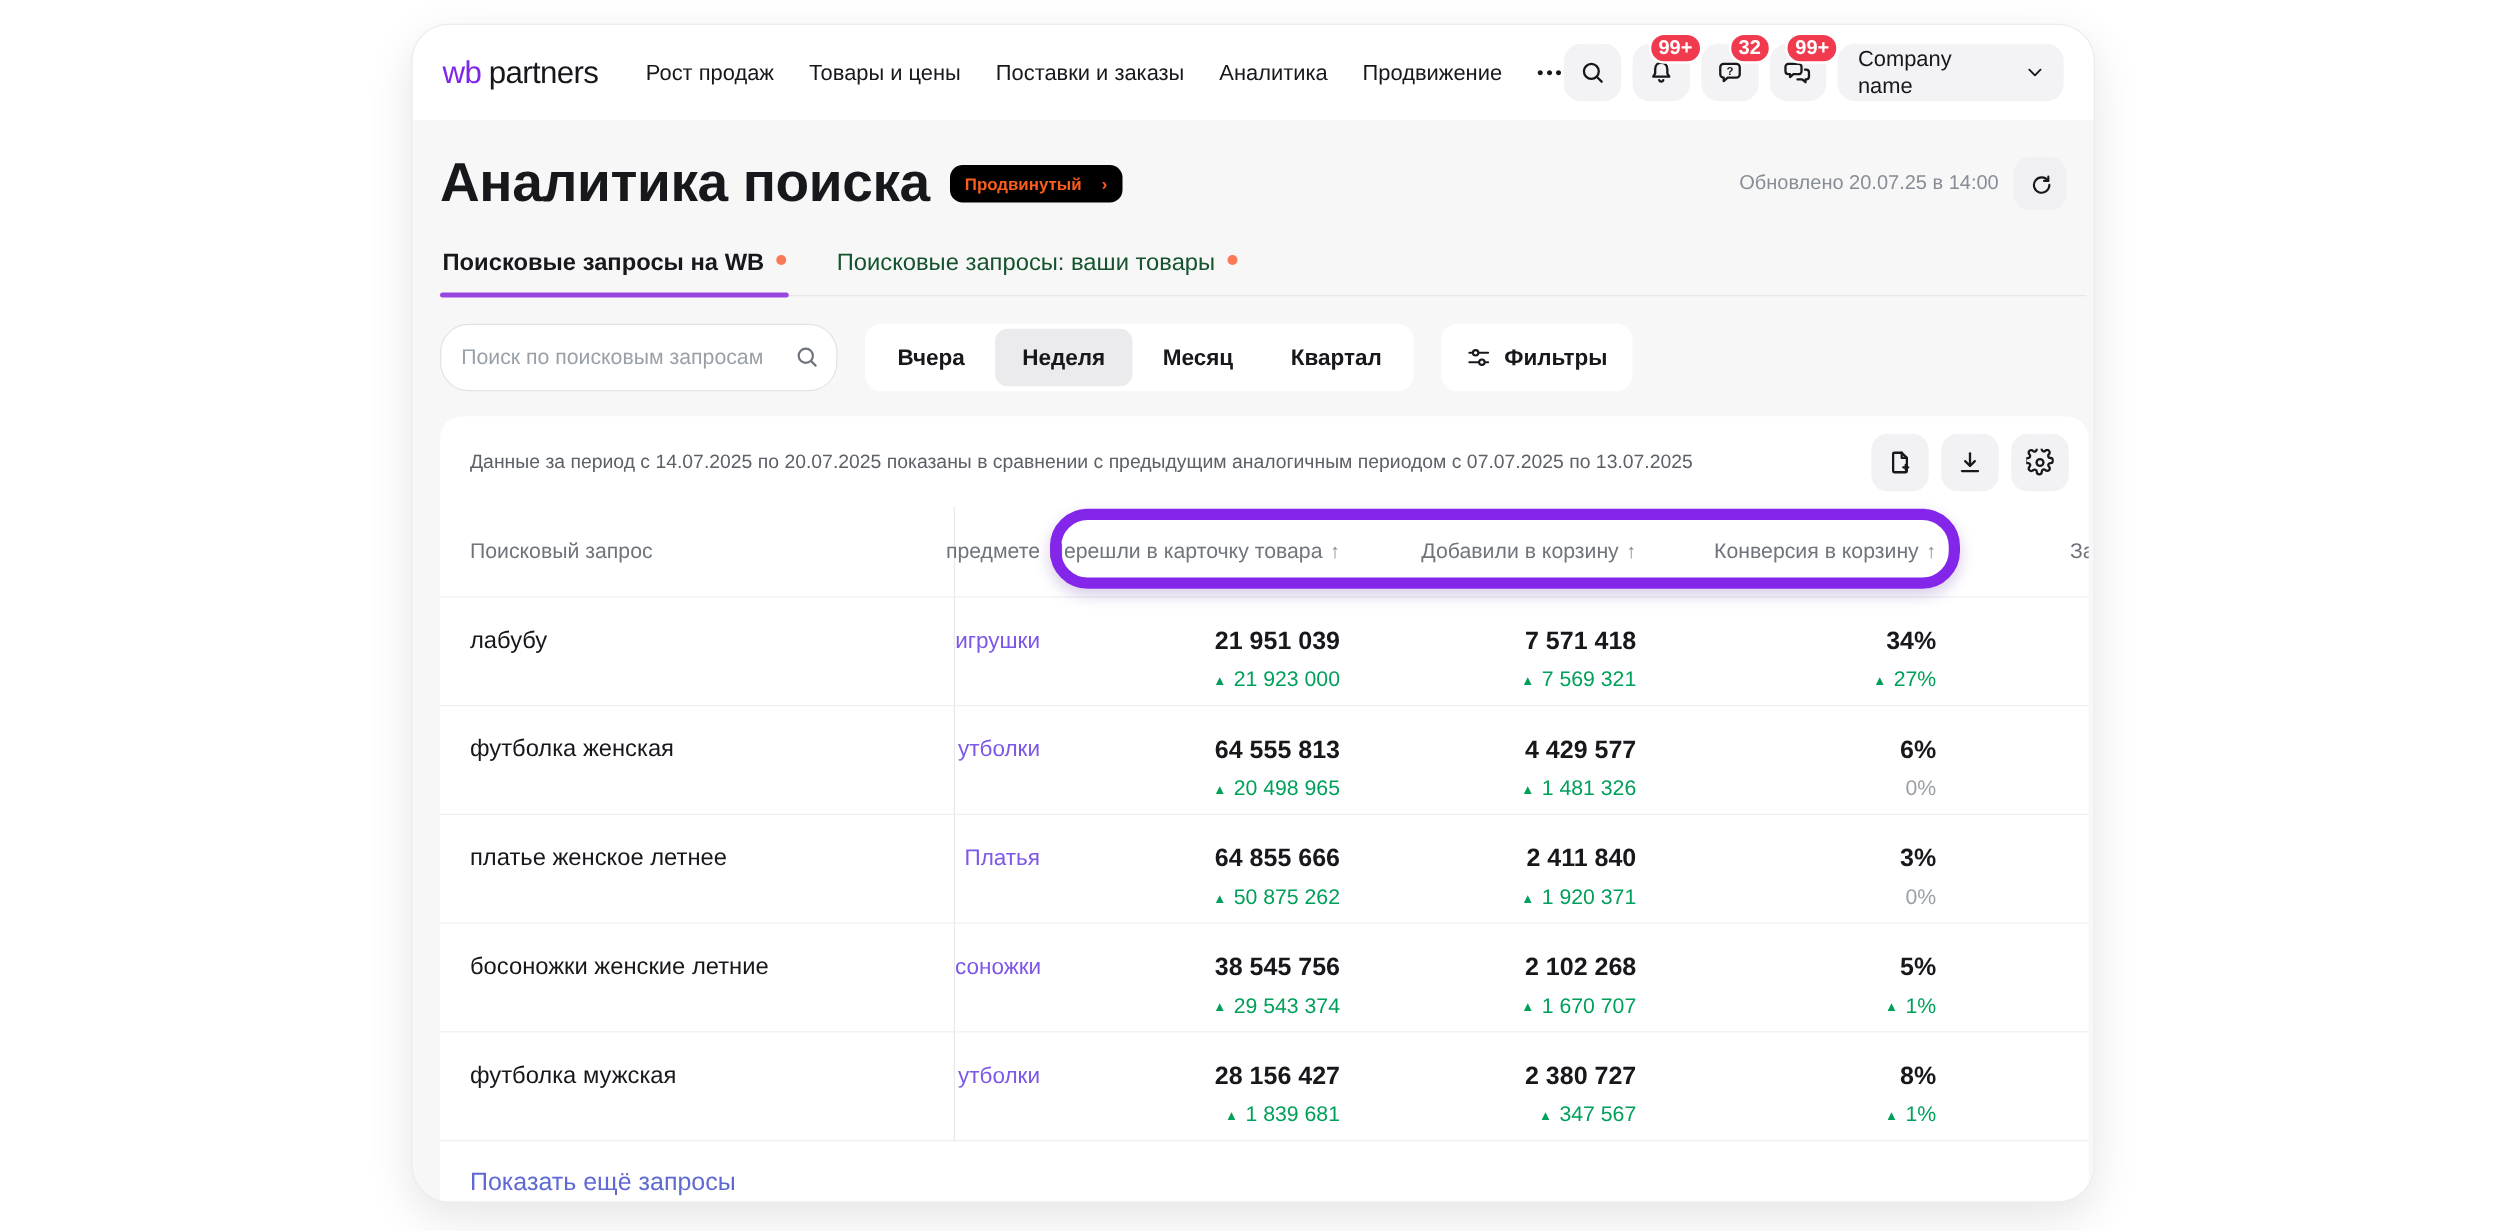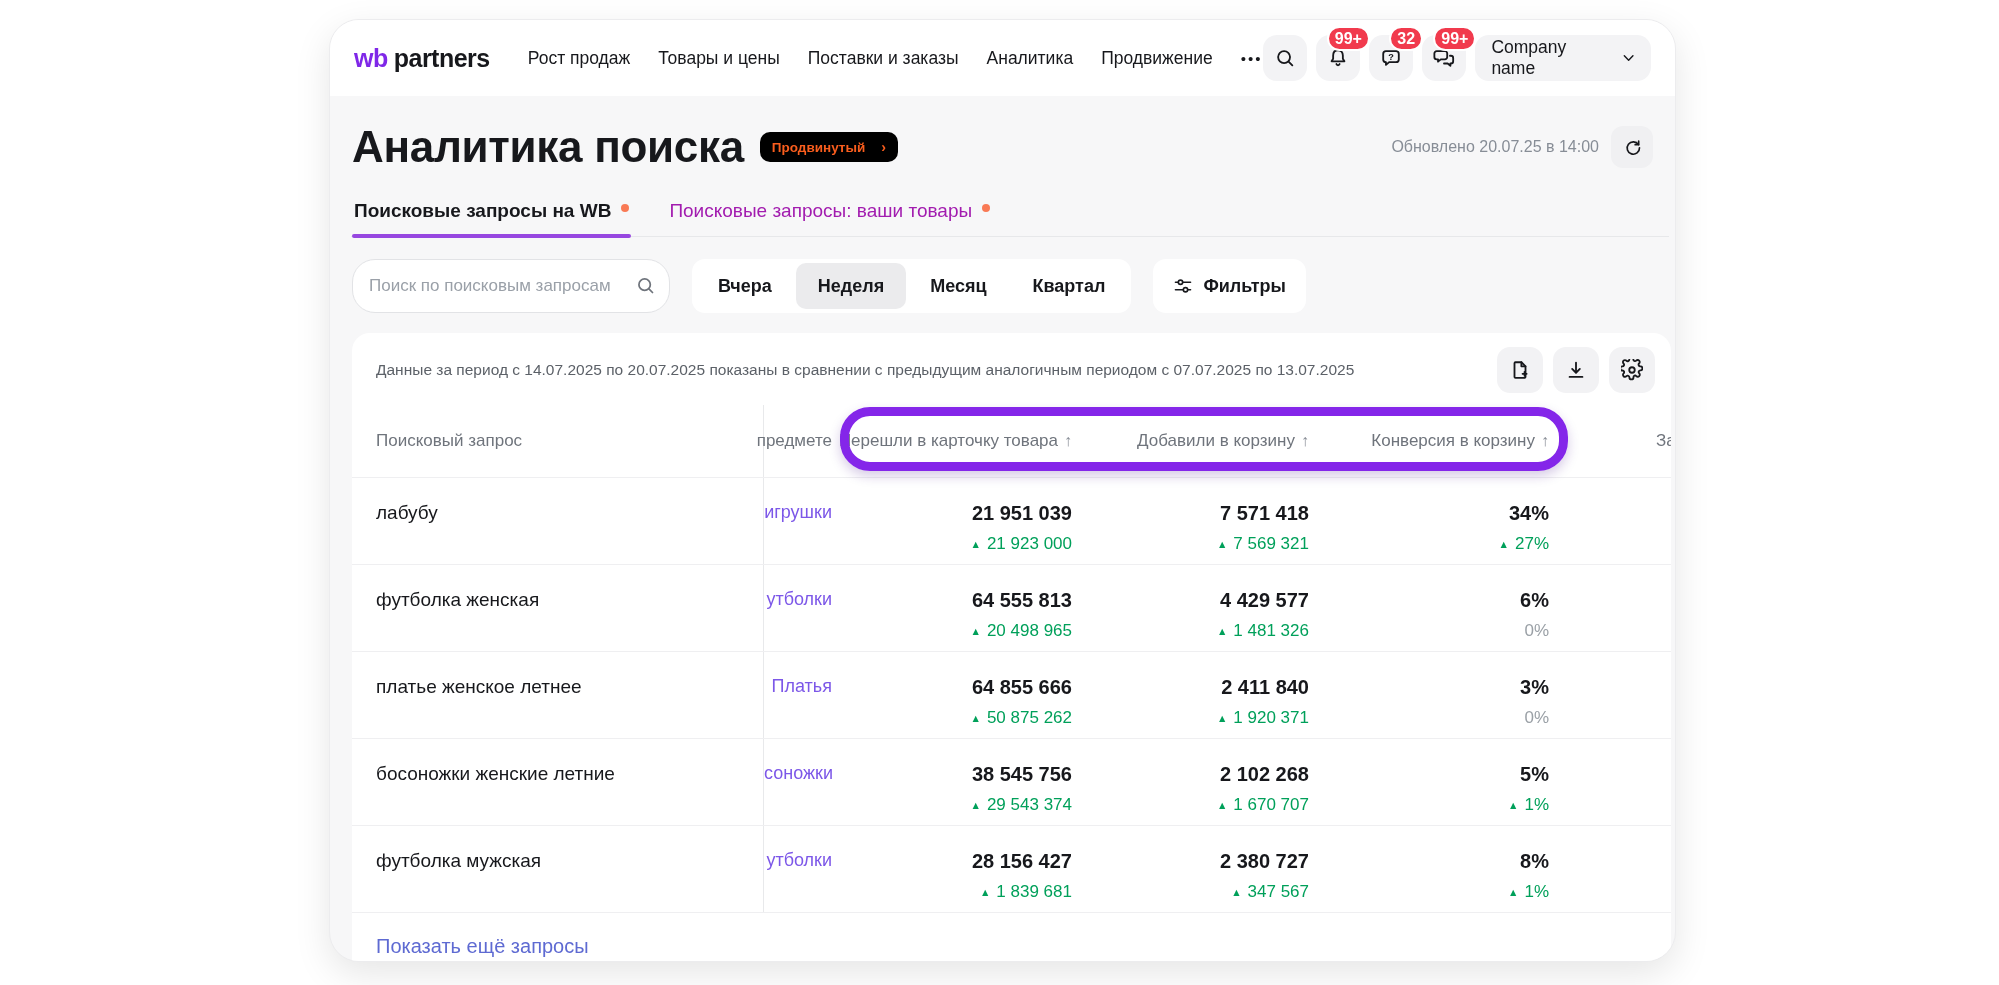--- a/index.html
+++ b/index.html
@@ -5,21 +5,21 @@
   * { margin:0; padding:0; box-sizing:border-box; }
   html,body { width:1999px; height:985px; background:#ffffff; overflow:hidden;
     font-family:"Liberation Sans","DejaVu Sans",sans-serif; color:#17181c; }
 
   .window { position:absolute; left:329px; top:19px; width:1347px; height:943px;
     background:#f7f7f8; border-radius:30px; border:1px solid #ececee;
     box-shadow:0 12px 36px rgba(0,0,0,.10); overflow:hidden; }
 
   
   .topbar { height:76px; background:#fff; display:flex; align-items:center; padding:0 24px; }
-  .logo { font-size:25px; font-weight:700; letter-spacing:-0.5px; display:flex; gap:6px; white-space:nowrap; }
+  .logo { font-size:25px; font-weight:400; letter-spacing:-0.5px; display:flex; gap:6px; white-space:nowrap; }
   .logo .wb { color:#7f27e8; }
   .logo .partners { color:#17181c; }
   .nav { display:flex; gap:28px; margin-left:38px; align-items:center; }
   .nav-item { font-size:17.5px; font-weight:500; color:#17181c; cursor:pointer; white-space:nowrap; }
   .nav-more { font-size:15px; letter-spacing:2px; color:#17181c; cursor:pointer; }
   .topbar-right { margin-left:auto; display:flex; gap:9px; align-items:center; }
   .icon-btn { position:relative; width:46px; height:46px; border-radius:14px; background:#f3f3f5;
     display:flex; align-items:center; justify-content:center; cursor:pointer; }
   .icon-btn svg { width:22px; height:22px; }
   .badge { position:absolute; top:-9px; right:-10px; background:#f13a4d; color:#fff;
@@ -36,21 +36,21 @@
     font-size:13.5px; font-weight:700; color:#f95d1d; display:flex; align-items:center; gap:16px; cursor:pointer; }
   .plan-badge .chev { font-size:14px; font-weight:700; }
   .page-head-right { margin-left:auto; display:flex; align-items:center; gap:12px; }
   .updated { font-size:16px; color:#878d96; }
   .refresh-btn { width:42px; height:42px; border-radius:12px; background:#f0f0f2;
     display:flex; align-items:center; justify-content:center; cursor:pointer; }
   .refresh-btn svg { width:20px; height:20px; }
 
   .tabs { display:flex; gap:36px; margin-top:24px; border-bottom:1px solid #e7e8ea; padding-left:1px; }
   .tab { display:flex; align-items:center; gap:10px; padding:4px 2px 14px 2px; cursor:pointer;
-    font-size:19px; color:#a21caf; position:relative; }
+    font-size:19px; color:#14532d; position:relative; }
   .tab.active { color:#17181c; font-weight:700; }
   .tab.active::after { content:""; position:absolute; left:0; right:0; bottom:-2px; height:4px;
     background:#9747e0; border-radius:4px; }
   .tab-dot { width:8px; height:8px; border-radius:50%; background:#f97a55; margin-top:-6px; }
 
   .toolbar { display:flex; align-items:center; gap:22px; margin:22px 0 20px 1px; }
   .search-box { position:relative; width:318px; }
   .search-box input { width:100%; height:54px; border:1px solid #e2e3e6; border-radius:23px;
     background:#fff; padding:0 46px 0 16px; font-size:17px; font-family:inherit; color:#17181c; outline:none; }
   .search-box input::placeholder { color:#9aa0a8; }

